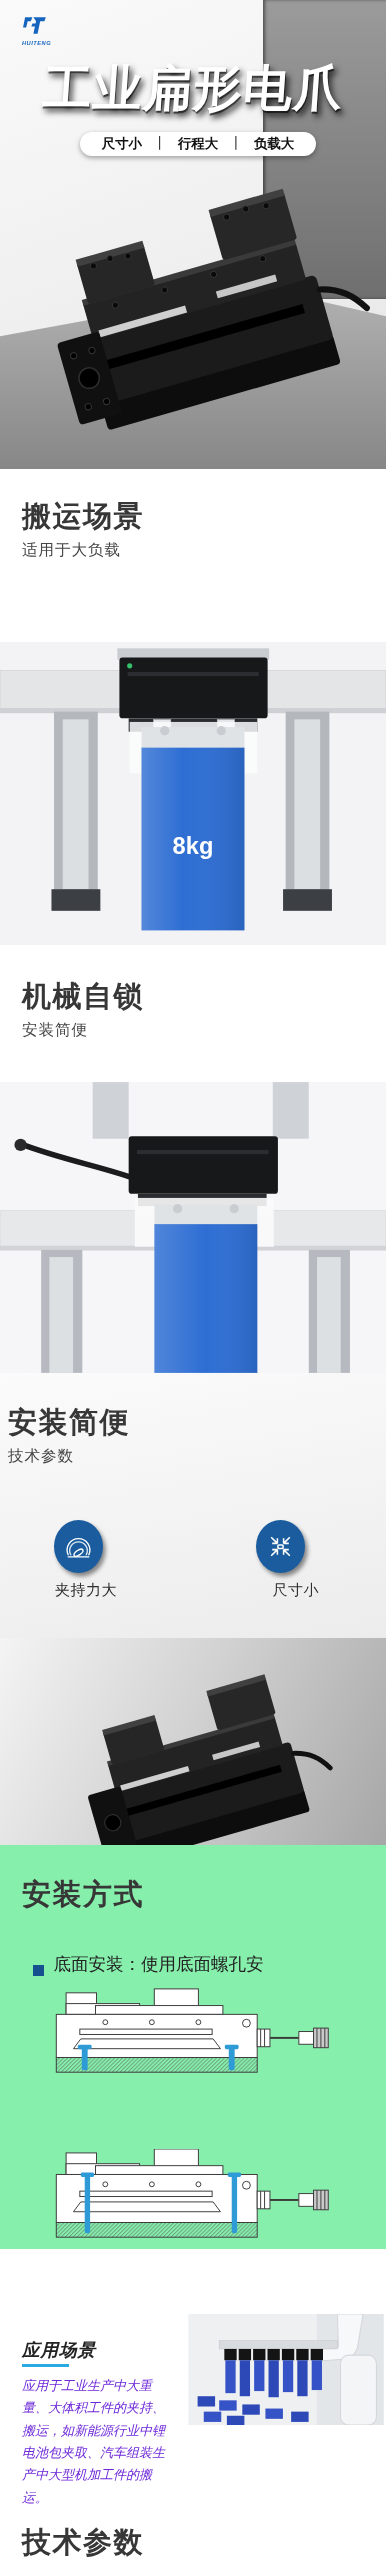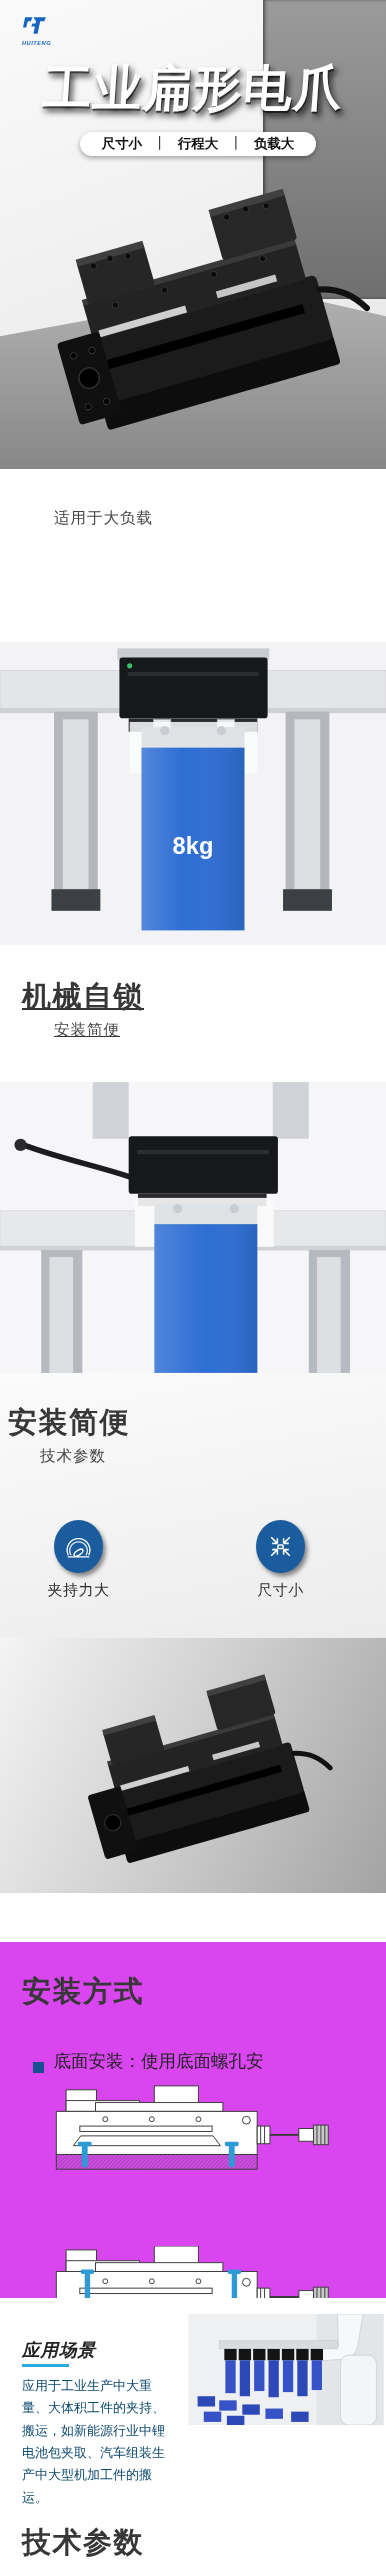--- a/index.html
+++ b/index.html
@@ -13,46 +13,46 @@
   .hero-wall{position:absolute;left:263px;top:0;width:124px;height:299px;background:linear-gradient(180deg,#9b9b9b,#6f6f6f);box-shadow:inset 2.1px 0 3.1px rgba(0,0,0,.45);}
   .hero-floor{position:absolute;left:0;top:268px;width:386px;height:201px;background:linear-gradient(180deg,#b6b6b6,#878787);clip-path:polygon(0 34%,68% 10%,100% 24%,100% 100%,0 100%);}
   .logo{position:absolute;left:22px;top:14.4px;width:62px;}
   .logo-name{display:block;font-size:5.7px;font-weight:700;font-style:italic;color:#1565c0;letter-spacing:0.5px;margin-top:1px;}
   .hero-title{position:absolute;left:0;top:56px;width:386px;text-align:center;font-size:49px;font-weight:900;color:#ffffff;letter-spacing:1px;transform:skewX(-4deg);text-shadow:3.6px 4.6px 6.2px rgba(0,0,0,.8),1px 1.5px 1px rgba(0,0,0,.65);}
   .hero-pill{position:absolute;left:80px;top:132px;width:236px;height:24px;background:#fff;border-radius:12.4px;box-shadow:0 2.1px 5.2px rgba(0,0,0,.35);display:flex;align-items:center;justify-content:center;gap:11.3px;font-size:13.4px;font-weight:700;color:#111;}
   .hero-pill .sep{font-weight:400;color:#222;transform:scaleY(1.1);}
 
   
   .sec-head{font-size:29px;font-weight:900;color:#373737;letter-spacing:1.5px;line-height:1.1;}
-  .sec-sub{font-size:15.5px;color:#454545;margin-top:7.2px;letter-spacing:1px;margin-left:32px;}
+  .sec-sub{font-size:15.5px;color:#454545;margin-top:7.2px;letter-spacing:1px;}
   .pad-head{padding:32px 0 0 22px;}
 
   
   .photo{position:absolute;left:0;width:386px;overflow:hidden;}
   .sec-carry{top:469px;height:477px;background:#fff;}
   .sec-lock{top:945px;height:428px;background:#fff;}
   .sec-easy{top:1373px;height:265px;background:linear-gradient(170deg,#fbfbfb,#ececec);}
   .easy-row{position:absolute;top:147px;left:0;width:319px;display:flex;justify-content:space-between;padding-left:40px;box-sizing:border-box;}
-  .easy-item{width:77px;text-align:center;font-family:Liberation Serif, serif;}
+  .easy-item{width:77px;text-align:right;font-family:Liberation Serif, serif;}
   .easy-circle{width:49px;height:53px;margin:0 auto;border-radius:50%;background:#1a5c9e;box-shadow:2.6px 3.6px 4.1px rgba(0,0,0,.45);display:flex;align-items:center;justify-content:center;}
   .easy-label{margin-top:8.2px;font-size:15px;color:#2f2f2f;letter-spacing:0.5px;}
 
   .photo-dark2{top:1638px;height:255px;background:linear-gradient(115deg,#f4f4f4 0%,#d2d2d2 45%,#a3a3a3 100%);}
 
   
-  .sec-mount{top:1942px;height:404px;background:#d946ef;font-family:Liberation Serif, serif;}
+  .sec-mount{top:1845px;height:404px;background:#86efac;font-family:Liberation Serif, serif;}
   .mount-bullet{position:absolute;left:33px;top:107px;display:flex;align-items:flex-end;gap:9.3px;font-size:17.5px;color:#222;}
   .mount-bullet .sq{width:11.3px;height:11.3px;background:#16508f;flex:0 0 auto;}
   .drawing{position:absolute;left:44px;width:299px;height:98px;}
 
   
   .sec-apply{top:2298px;height:229px;background:#fff;}
   .apply-label{position:absolute;left:22px;top:40px;font-size:17.5px;font-weight:700;color:#222;letter-spacing:1px;font-style:italic;}
   .apply-underline{position:absolute;left:22px;top:66px;width:47px;height:2.6px;background:#29abe2;}
-  .apply-text{position:absolute;left:22px;top:77px;width:149px;font-size:13px;line-height:1.72;color:#0c4a6e;}
+  .apply-text{position:absolute;left:22px;top:77px;width:149px;font-size:13px;line-height:1.72;color:#6d28d9;font-style:italic;}
   .apply-img{position:absolute;left:188px;top:15.5px;width:196px;height:111px;}
 
   
   .sec-tech{top:2527px;height:357px;background:#fff;}
 </style>
 </head>
 <body>
 
 <div id="page">
 
@@ -107,20 +107,21 @@
             <circle cx="400" cy="245" r="6"></circle>
             <circle cx="500" cy="242" r="6"></circle>
         </g>
         <path d="M590 330 C630 340 650 360 668 390" stroke="#111" stroke-width="12" fill="none" stroke-linecap="round"></path>
       </g>
     </svg>
   </section>
 
   <section class="sec-carry">
     <div class="pad-head">
+      <div class="sec-head">搬运场景</div>
       <div class="sec-sub">适用于大负载</div>
     </div>
     <div class="photo" style="top:173px;height:304px;background:#f3f3f5;">
       <svg width="386" height="304" viewBox="0 0 750 590">
         <rect x="0" y="55" width="750" height="80" fill="#e4e5e7" stroke="#c8c9cc"></rect>
         <rect x="0" y="128" width="750" height="10" fill="#cfd0d3"></rect>
         <rect x="105" y="135" width="85" height="385" fill="#b4b8bd"></rect>
         <rect x="122" y="150" width="50" height="330" fill="#dcdfe2"></rect>
         <rect x="100" y="480" width="95" height="42" fill="#3c3f43"></rect>
         <rect x="555" y="135" width="85" height="385" fill="#b4b8bd"></rect>
@@ -145,21 +146,21 @@
             <stop offset="0.4" stop-color="#ffffff" stop-opacity="0"></stop>
             <stop offset="1" stop-color="#000000" stop-opacity="0.10"></stop>
           </linearGradient>
         </defs>
         <text x="375" y="412" text-anchor="middle" font-size="46" font-weight="700" fill="#ffffff">8kg</text>
       </svg>
     </div>
   </section>
 
   <section class="sec-lock">
-    <div class="pad-head" style="padding-top:36px;text-decoration:underline;">
+    <div class="pad-head" style="padding-top:36px;">
       <div class="sec-head">机械自锁</div>
       <div class="sec-sub">安装简便</div>
     </div>
     <div class="photo" style="top:137px;height:291px;background:#f6f6f8;">
       <svg width="386" height="291" viewBox="0 0 750 565">
         <rect x="0" y="250" width="750" height="76" fill="#e7e8ea" stroke="#cccdd0"></rect>
         <rect x="0" y="318" width="750" height="9" fill="#d2d3d6"></rect>
         <rect x="80" y="326" width="80" height="239" fill="#b6bac0"></rect>
         <rect x="96" y="340" width="46" height="225" fill="#dde0e3"></rect>
         <rect x="600" y="326" width="80" height="239" fill="#b6bac0"></rect>

